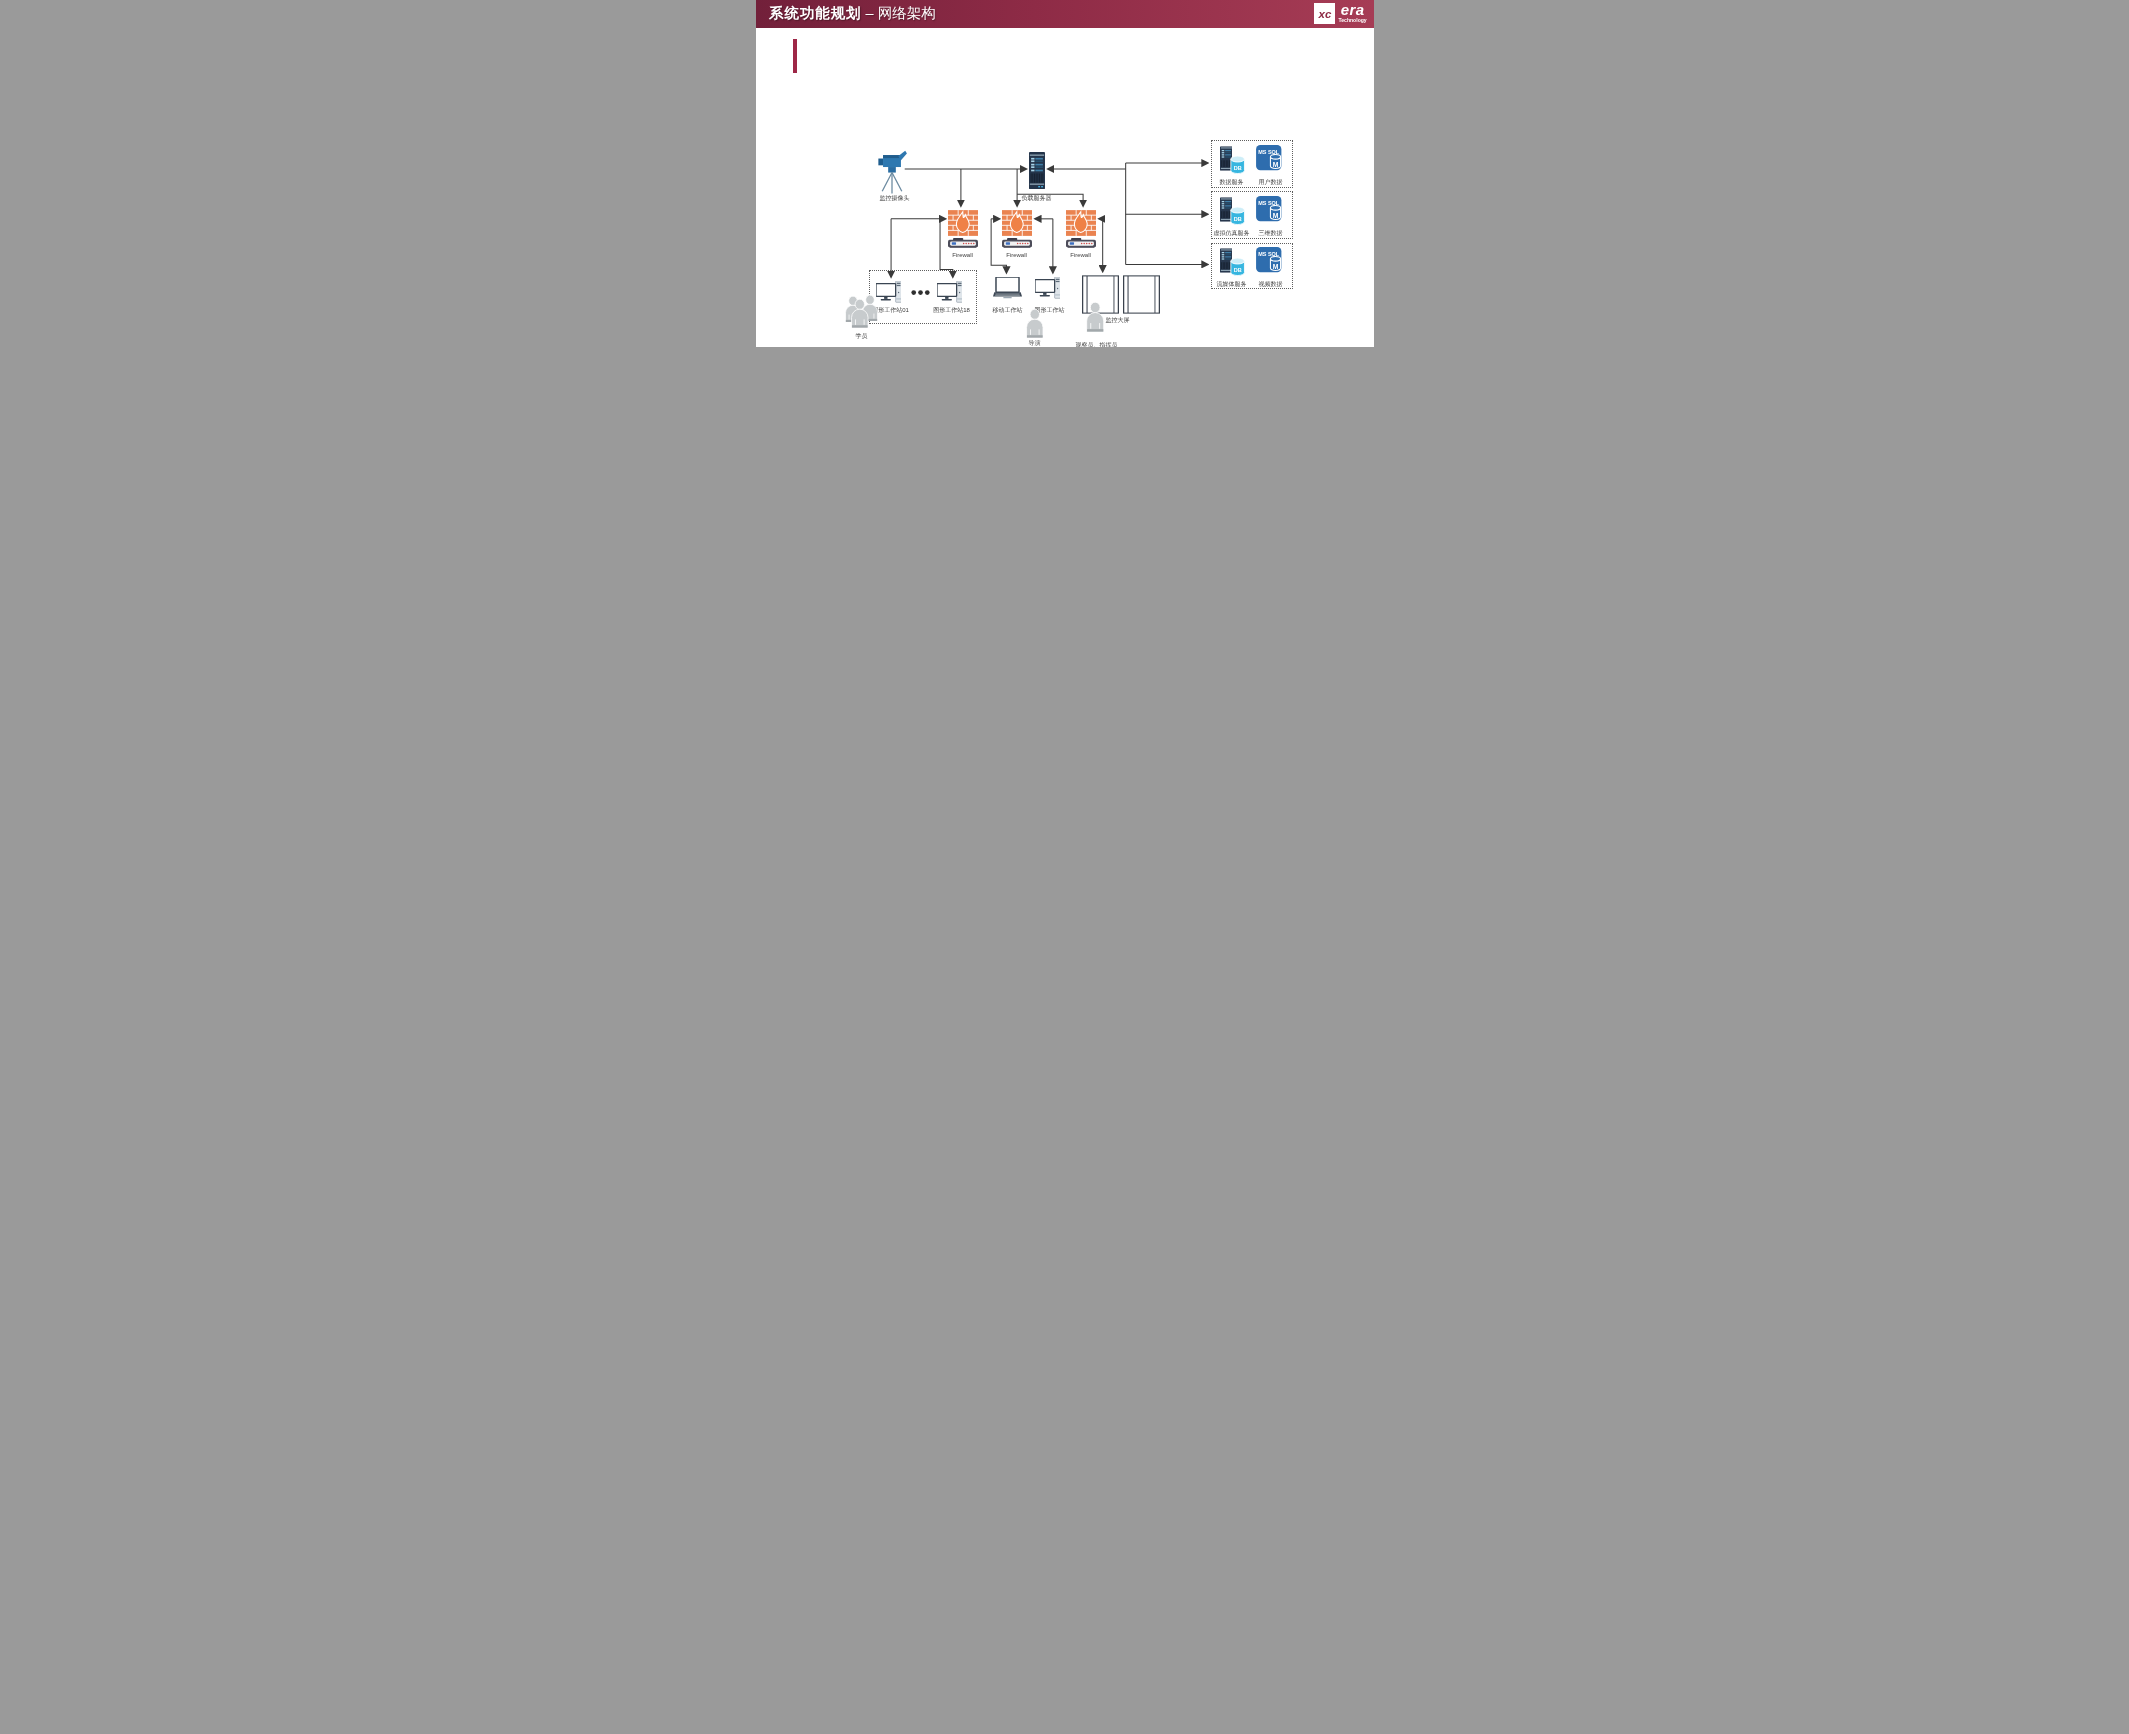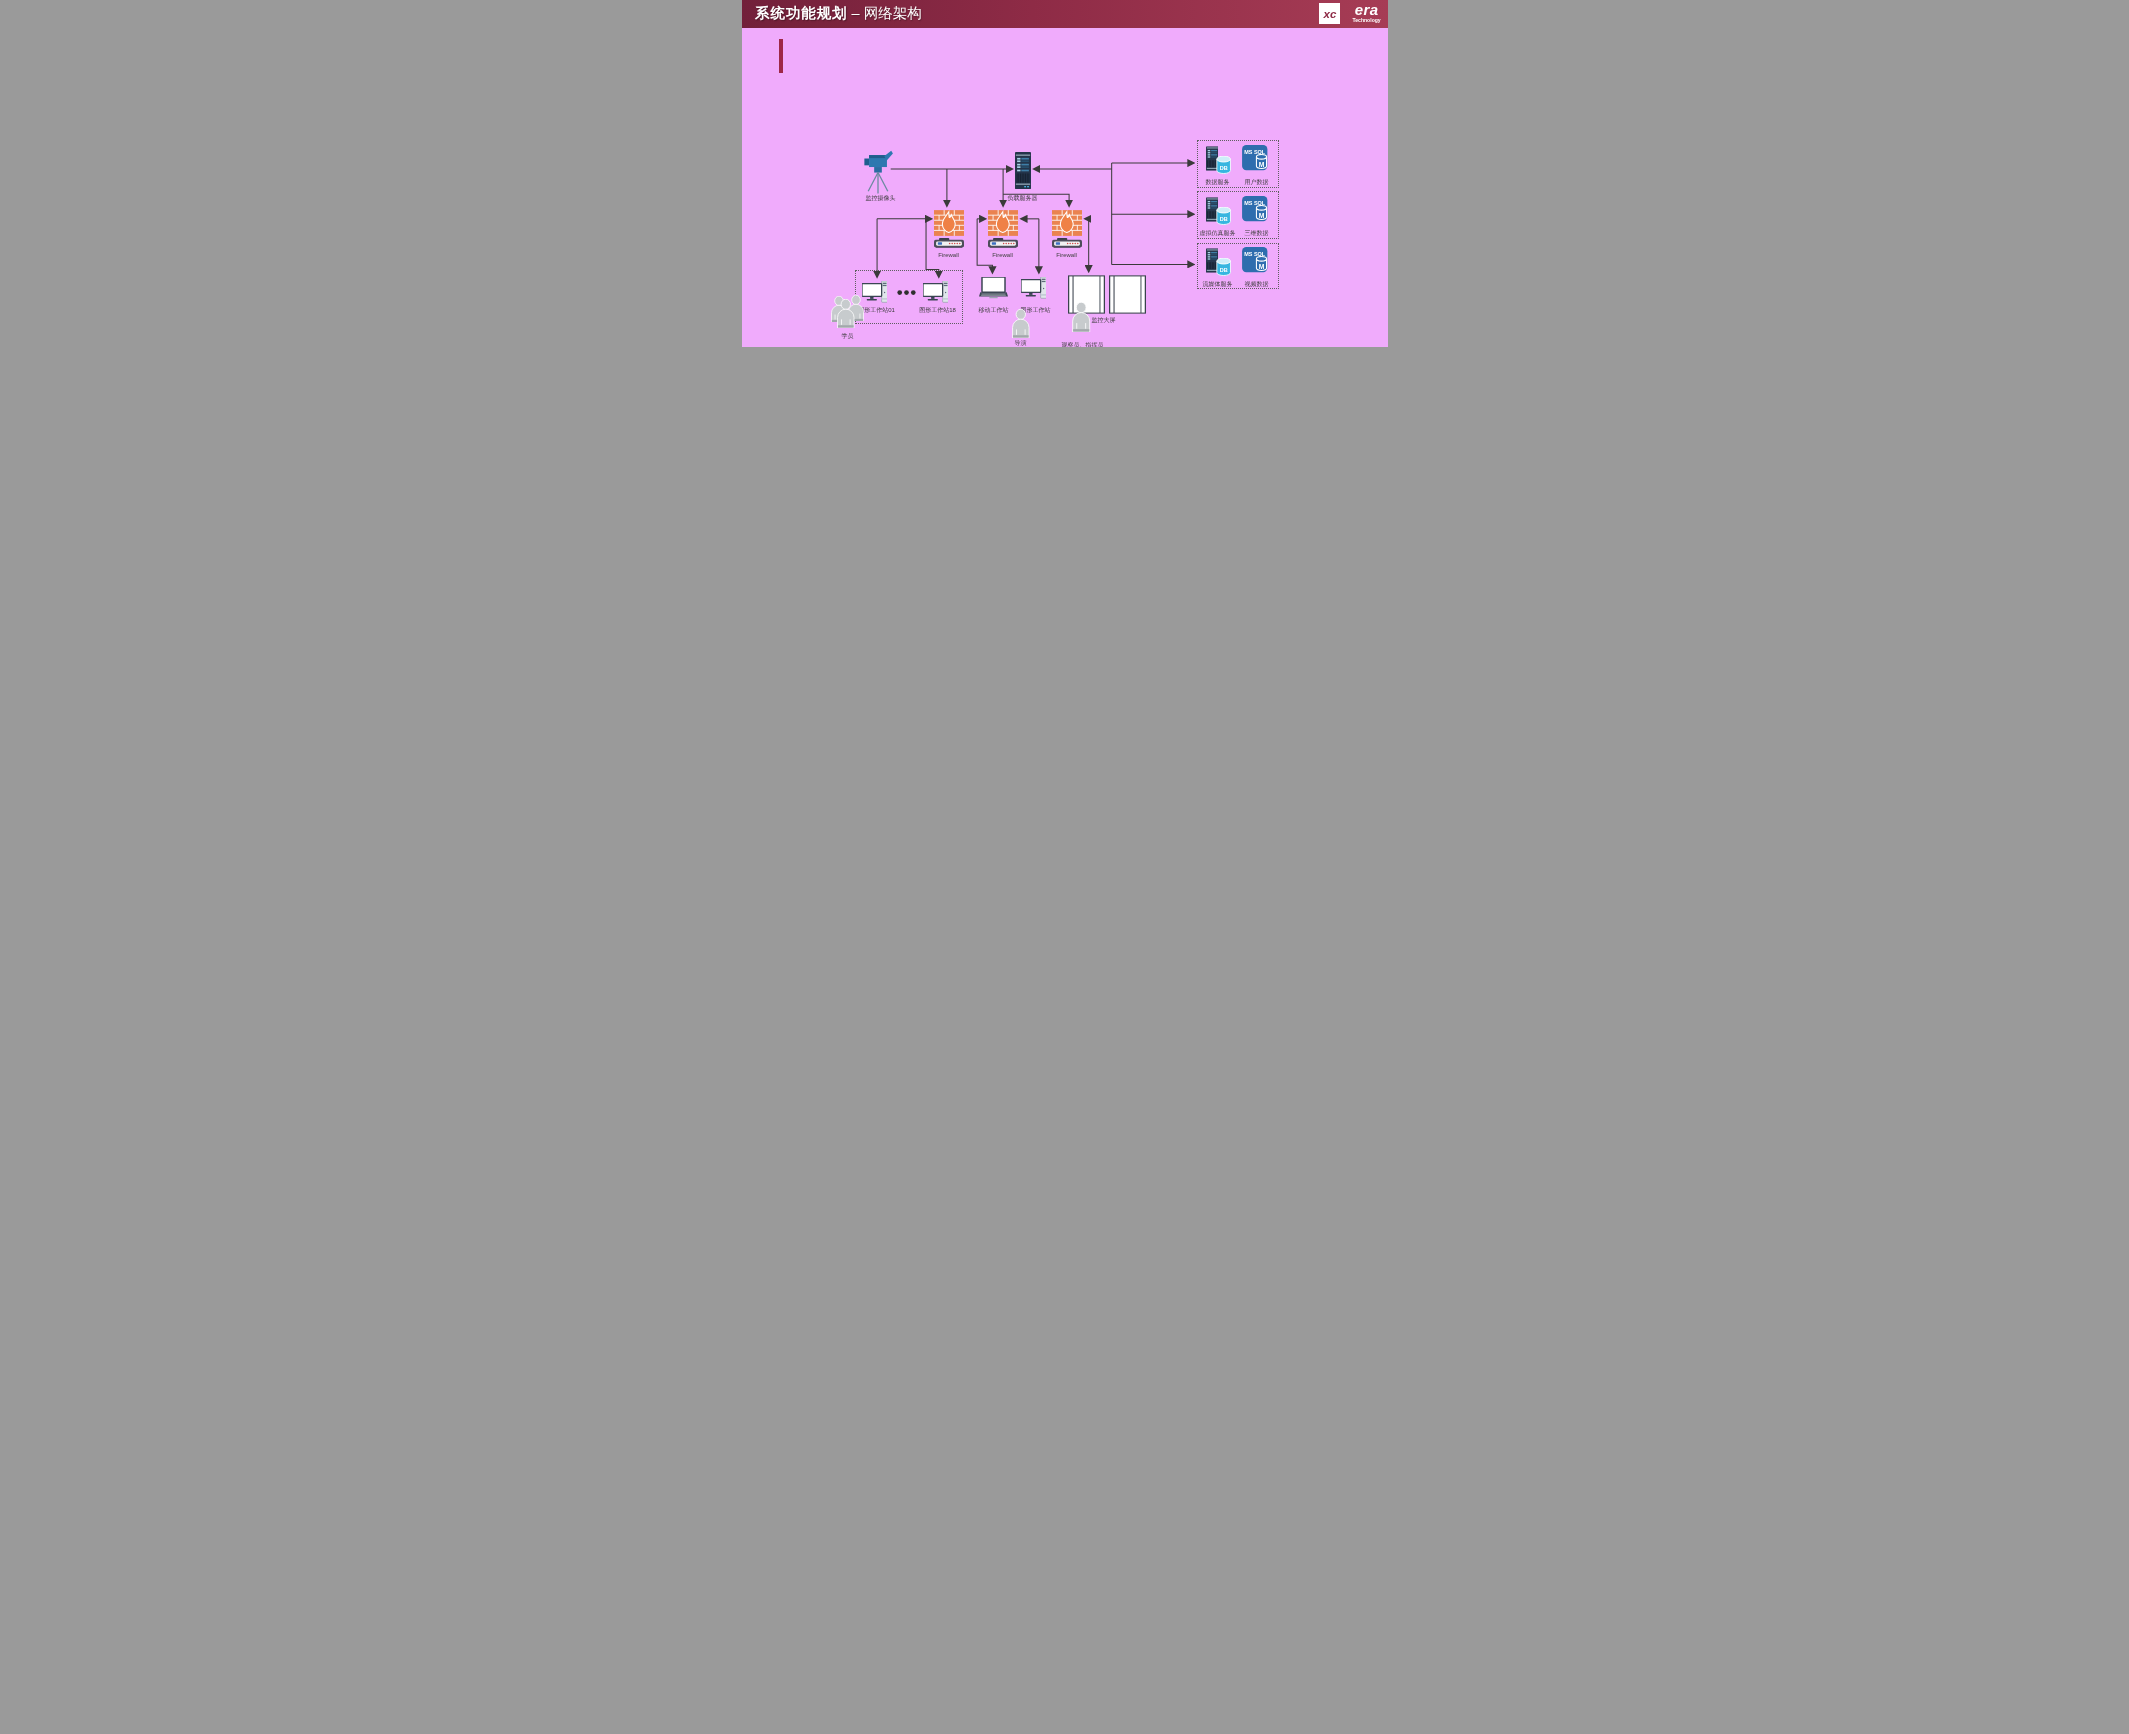--- a/index.html
+++ b/index.html
@@ -1,29 +1,29 @@
 <!DOCTYPE html>
 <html style="font-size:6.8px"><head>
 <meta charset="utf-8">
 <style>
   html,body{margin:0;padding:0;background:#9a9a9a;}
-  .slide{position:relative;width:618px;height:347px;background:#f0abfc;margin:0 auto;
-         font-family:"Liberation Sans", sans-serif;overflow:hidden;padding-left:28px;}
+  .slide{position:relative;width:618px;height:347px;background:#ffffff;margin:0 auto;
+         font-family:"Liberation Sans", sans-serif;overflow:hidden;}
   
   .hdr{position:absolute;left:0;top:0;width:100%;height:28px;
        background:linear-gradient(90deg,#72203a 0%,#8e2b46 45%,#a63c55 100%);}
   .hdr-title{position:absolute;left:13.6px;top:4.3px;color:#fff;font-size:14.5px;line-height:19.6px;
              text-shadow:0.9px 0.9px 1.3px rgba(0,0,0,.35);white-space:nowrap;}
   .t-bold{font-weight:bold;letter-spacing:0.9px;}
   .t-light{font-weight:normal;}
   .logo{position:absolute;right:6.8px;top:3.4px;display:flex;align-items:flex-start;color:#fff;}
   .logo-box{width:19px;height:19px;background:#fff;border-radius:0;display:flex;align-items:center;
             justify-content:center;font-weight:bold;font-style:italic;font-size:11.5px;color:#8e2b46;
             border:0.9px solid #fff;}
-  .logo-right{display:flex;flex-direction:column;align-items:center;margin-left:12px;}
+  .logo-right{display:flex;flex-direction:column;align-items:center;margin-left:3px;}
   .logo-era{font-size:15px;font-style:italic;font-weight:bold;line-height:14px;letter-spacing:0.4px;}
   .logo-sub{font-size:5.1px;font-weight:bold;line-height:6px;}
   
   .accent{position:absolute;left:37px;top:39px;width:4.3px;height:34px;background:#9e2747;}
   .para{position:absolute;left:37px;top:41px;width:564px;font-size:12.8px;line-height:22.6px;
         color:#1d1d1d;text-align:justify;text-indent:25.6px;letter-spacing:0.2px;}
   
   .diagram{position:absolute;left:0;top:0;width:100%;height:100%;}
   .wires{position:absolute;left:0;top:0;pointer-events:none;}
   .icon{position:absolute;}

